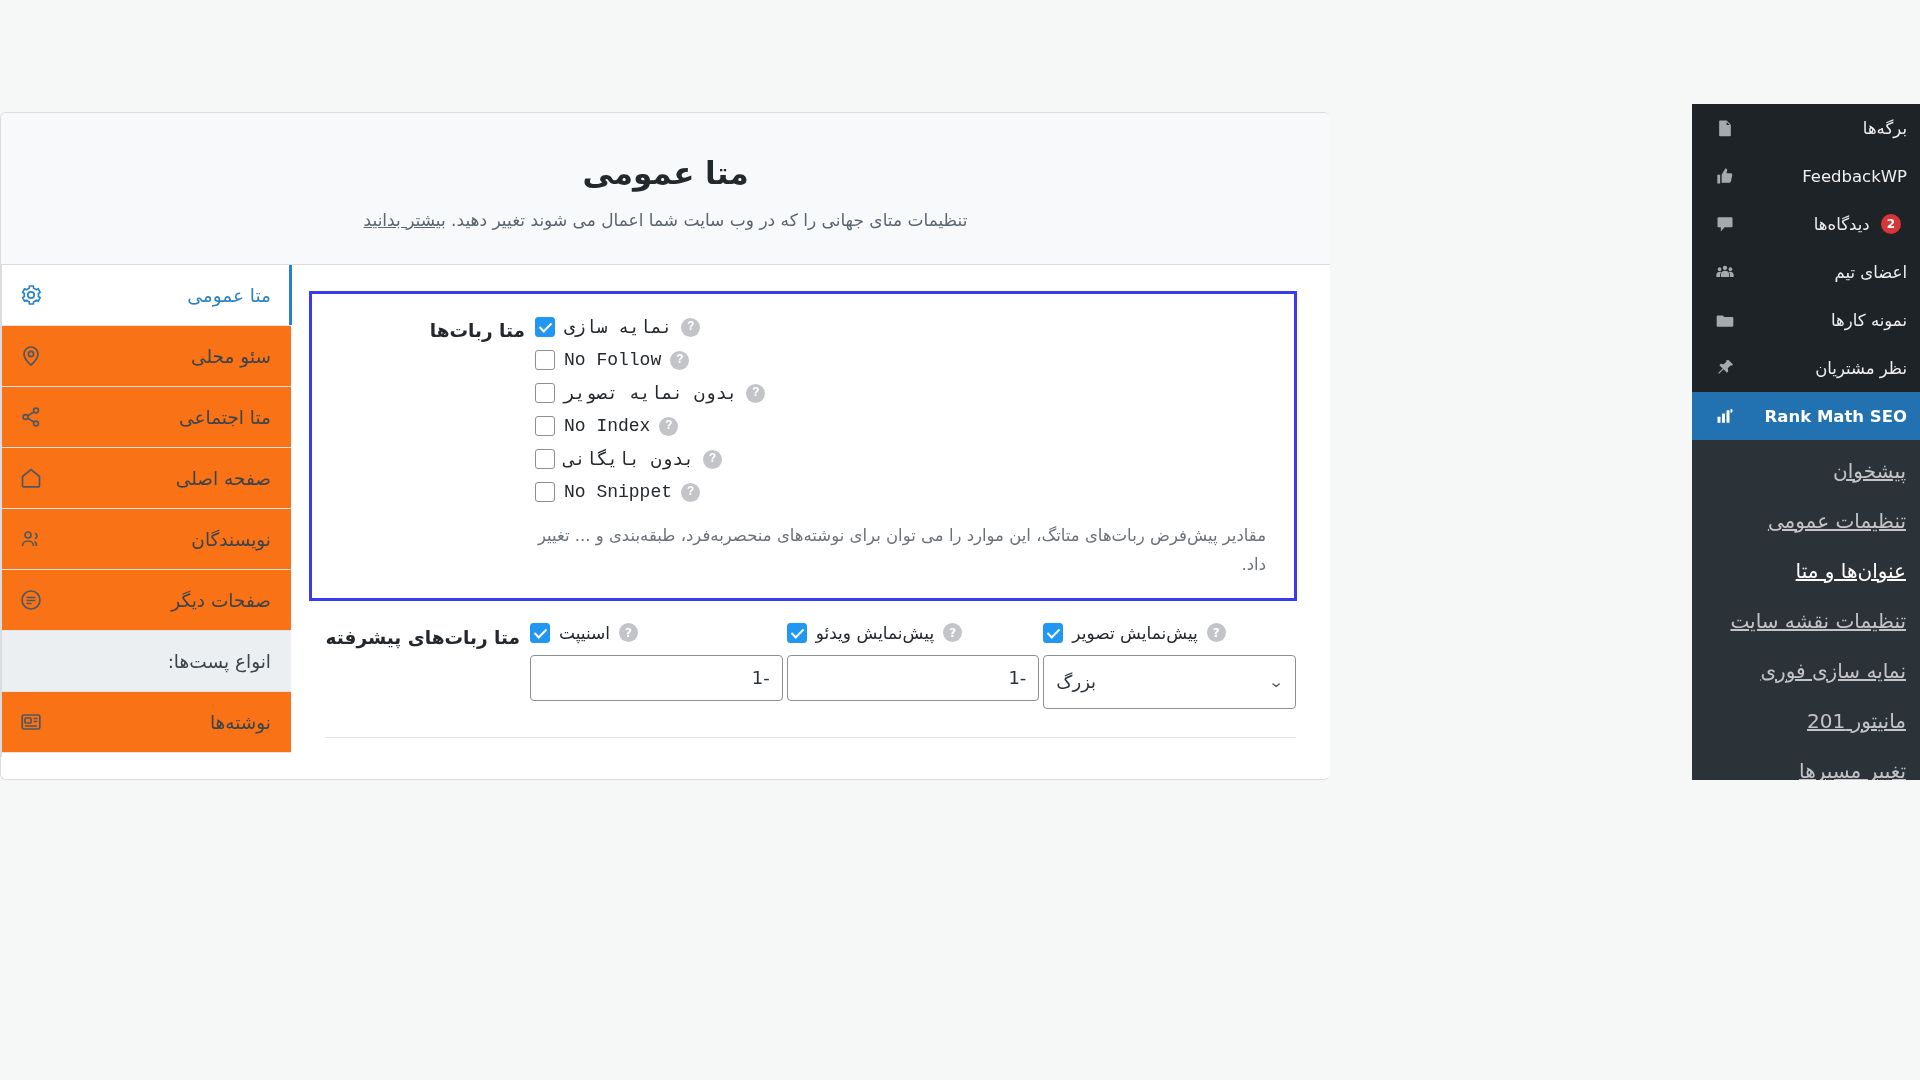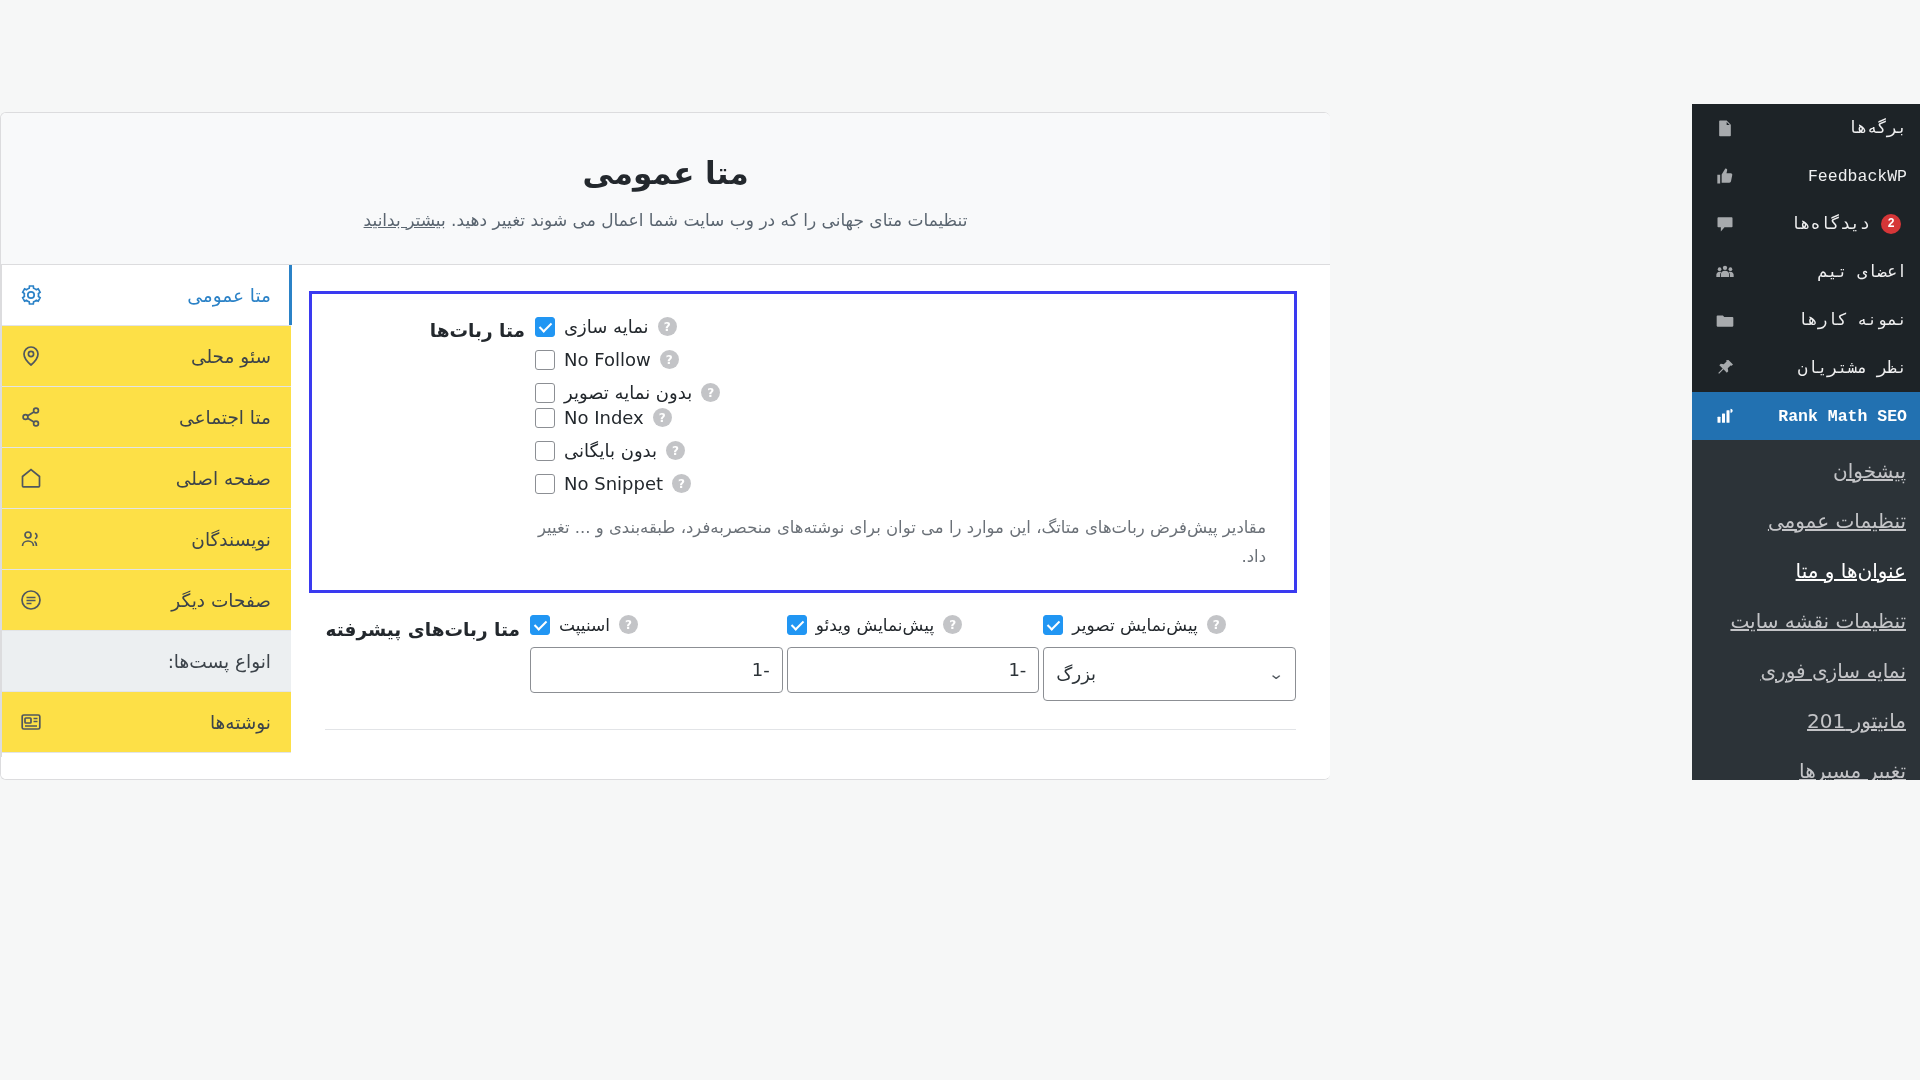--- a/index.html
+++ b/index.html
@@ -42,21 +42,20 @@
     position: relative;
     display: flex;
     flex-direction: row-reverse;
     align-items: center;
     justify-content: flex-start;
     gap: 11px;
     padding: 0 13px 0 22px;
     height: 48px;
     color: #f0f0f1;
     white-space: nowrap;
-    font-family: Liberation Mono, monospace;
   }
   .wp-menu-item.current {
     background: #2271b1;
     color: #fff;
     font-weight: 600;
   }
   .wp-menu-item.current::after {
     content: "";
     position: absolute;
     left: -8px;
@@ -165,21 +164,21 @@
     display: flex;
     flex-direction: row-reverse;
     align-items: center;
     justify-content: flex-start;
     gap: 13px;
     height: 61px;
     padding: 0 20px 0 16px;
     border-bottom: 1px solid #e2e4e7;
     font-size: 18.5px;
     color: #3c434a;
-    background: #fde047;
+    background: #f97316;
     position: relative;
   }
   .tab-item:first-child { border-top: none; }
   .tab-item.active {
     color: #2b82c7;
     background: #fff;
   }
   .tab-item.active::before {
     content: "";
     position: absolute;
@@ -231,21 +230,22 @@
     font-weight: 700;
     color: #23282d;
     padding-top: 4px;
   }
   .field-body { flex: 1; padding-left: 10px; }
 
   .checkbox-grid {
     display: flex;
     flex-direction: row-reverse;
     flex-wrap: wrap;
-    gap: 4px;
+    gap: 12px;
+    font-family: Liberation Mono, monospace;
   }
   .cb-col {
     width: 50%;
     display: flex;
     flex-direction: column;
     gap: 12px;
   }
   .cb-item {
     display: flex;
     flex-direction: row-reverse;

